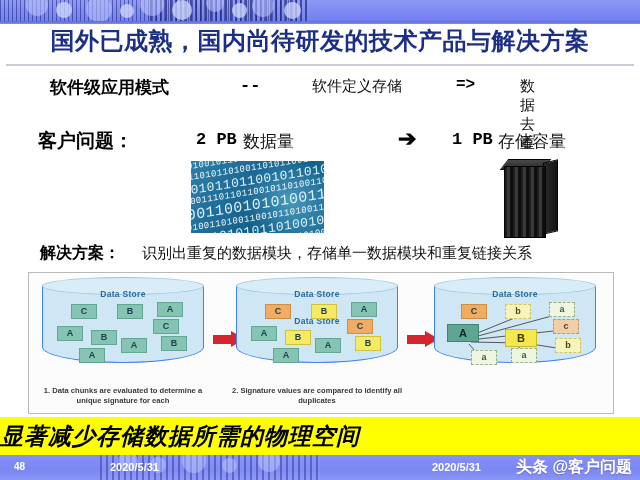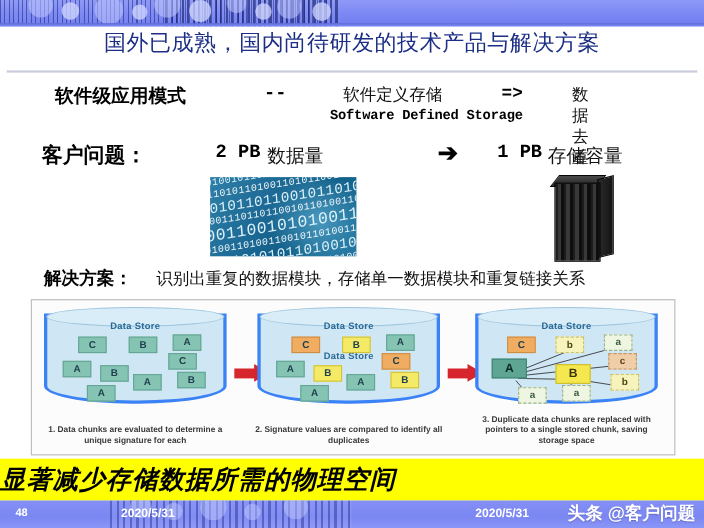--- a/index.html
+++ b/index.html
@@ -34,22 +34,22 @@
   .topbar .edge{
     position:absolute;left:0;bottom:0;width:640px;height:3px;
     background:linear-gradient(to bottom,#5e6ad8,#7f8bf2);
   }
 
   
   .title{
     position:absolute;left:0;top:25px;width:640px;
     text-align:center;
     font-family:"Liberation Serif",serif;
-    font-weight:normal;
-    font-size:20px;
+    font-weight:bold;
+    font-size:24px;
     letter-spacing:.5px;
     color:#1c2f85;
     white-space:nowrap;
   }
   .title-rule{
     position:absolute;left:6px;top:64px;width:628px;height:2px;
     background:#c9ccdd;
   }
 
   
@@ -129,21 +129,21 @@
   .diagram{
     position:absolute;left:28px;top:272px;width:584px;height:140px;
     background:#fcfcfc;border:1px solid #b9b9b9;
   }
   .panel{position:absolute;top:6px;width:172px;height:128px;}
   .p1{left:8px;} .p2{left:202px;} .p3{left:400px;}
 
   .cyl{
     position:relative;margin:6px auto 0;width:160px;height:76px;
     background:#cfe6f5;
-    border:3px solid #3b82f6;
+    border:1px solid #3b82f6;
     border-radius:0 0 80px 80px/0 0 16px 16px;
   }
   .cyl .cap{
     position:absolute;left:-1px;top:-9px;width:160px;height:16px;
     background:#d9edf8;border:1px solid #9cc4dd;border-radius:50%;
   }
   .cyl .ds{
     position:absolute;left:0;top:3px;width:160px;text-align:center;
     font-size:8.5px;font-weight:bold;color:#2a6a96;letter-spacing:.3px;
     font-family:"Liberation Sans",sans-serif;
@@ -241,21 +241,20 @@
 
   <div class="title">国外已成熟，国内尚待研发的技术产品与解决方案</div>
   <div class="title-rule"></div>
 
   <div class="sub-row">
     <div class="sub-mode cn-bold">软件级应用模式</div>
     <div class="sub-dash">--</div>
     <div class="sub-sds cn-reg">软件定义存储</div>
     <div class="sub-arrow">=&gt;</div>
     <div class="sub-dedup cn-reg">数据去重</div>
-    <div class="sub-sds-en mono">Software Defined Storage</div>
   </div>
 
   <div class="cust-label cn-bold">客户问题：</div>
   <div class="cust-a-num">2 PB</div>
   <div class="cust-a-cn cn-reg">数据量</div>
   <div class="big-arrow">➔</div>
   <div class="cust-b-num">1 PB</div>
   <div class="cust-b-cn cn-reg">存储容量</div>
 
   <div class="binary-img">
@@ -351,21 +350,20 @@
         <div class="chunk orange" style="left:26px;top:18px;">C</div>
         <div class="chunk ptr-y" style="left:70px;top:18px;">b</div>
         <div class="chunk ptr" style="left:114px;top:16px;">a</div>
         <div class="chunk big" style="left:12px;top:38px;">A</div>
         <div class="chunk ptr-o" style="left:118px;top:33px;">c</div>
         <div class="chunk bigY" style="left:70px;top:43px;">B</div>
         <div class="chunk ptr-y" style="left:120px;top:52px;">b</div>
         <div class="chunk ptr" style="left:76px;top:62px;">a</div>
         <div class="chunk ptr" style="left:36px;top:64px;">a</div>
       </div>
-      <div class="caption">3. Duplicate data chunks are replaced with pointers to a single stored chunk, saving storage space</div>
     </div>
 
   </div>
 
   <div class="banner">
     <span>显著减少存储数据所需的物理空间</span>
   </div>
 
   <div class="footer">
     <div class="stripes"></div>

